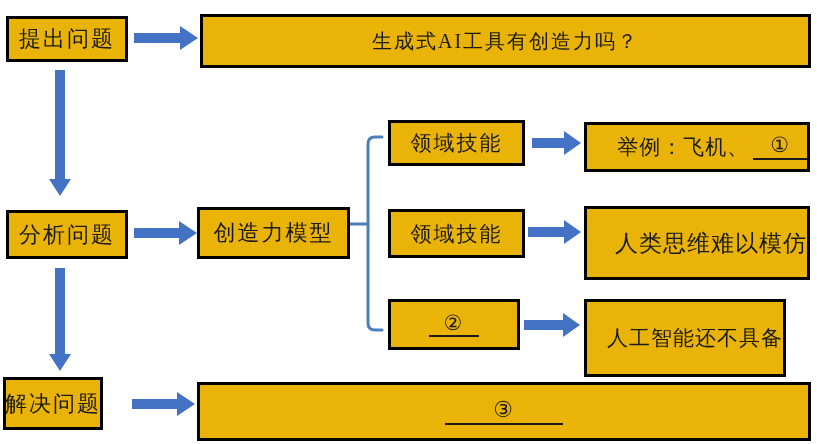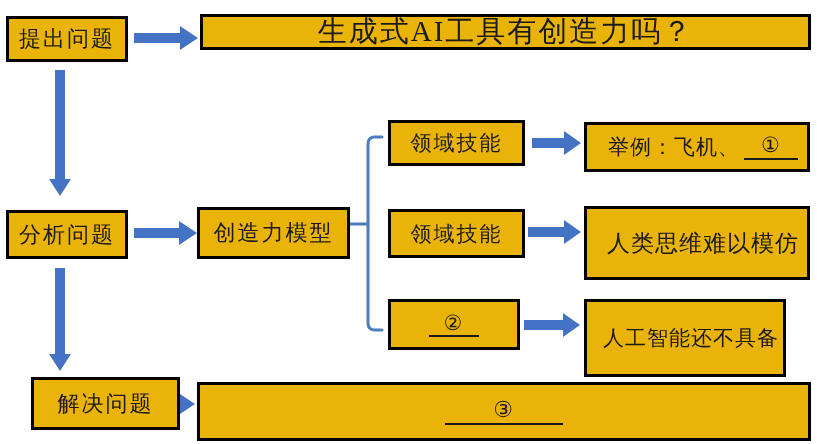--- a/index.html
+++ b/index.html
@@ -27,21 +27,21 @@
     display: flex;
     align-items: center;
     justify-content: center;
     box-sizing: border-box;
     color: #1a1a1a;
     font-size: 22px;
     letter-spacing: 2px;
     white-space: nowrap;
   }
   .box.left-text {
-    justify-content: center;
+    justify-content: flex-end;
     padding-left: 12px;
   }
   .blank {
     display: inline-block;
     border-bottom: 2px solid #1a1a1a;
     line-height: 1.05;
     text-align: center;
   }
   .blank.b1 { padding: 0 17px 1px 17px; margin-left: 4px; }
   .blank.b2 { padding: 0 15px 1px 15px; }
@@ -72,21 +72,21 @@
     <polygon class="arrow" points="55,268 65,268 65,354 71,354 60,371 49,354 55,354"></polygon>
 
     <path class="bracket" d="M 382 137 L 375 137 Q 368 137 368 144 L 368 323 Q 368 330 375 330 L 382 330"></path>
     <path class="bracket" d="M 350 224 L 368 224"></path>
   </svg>
 
   <div class="box" style="left:6px; top:16px; width:122px; height:46px;">
     <span>提出问题</span>
   </div>
 
-  <div class="box" style="left:200px; top:14px; width:611px; height:36px; font-size:29px;">
+  <div class="box" style="left:200px; top:14px; width:611px; height:54px; font-size:20px;">
     <span>生成式AI工具有创造力吗？</span>
   </div>
 
   <div class="box" style="left:6px; top:210px; width:122px; height:49px;">
     <span>分析问题</span>
   </div>
 
   <div class="box" style="left:197px; top:207px; width:153px; height:52px;">
     <span>创造力模型</span>
   </div>
@@ -106,21 +106,21 @@
     <span>人类思维难以模仿</span>
   </div>
 
   <div class="box" style="left:388px; top:299px; width:132px; height:51px; font-size:21px;">
     <span class="blank b2">②</span>
   </div>
   <div class="box left-text" style="left:584px; top:299px; width:202px; height:78px; font-size:21px; letter-spacing:1px;">
     <span>人工智能还不具备</span>
   </div>
 
-  <div class="box" style="left:3px; top:377px; width:149px; height:53px;margin-left:28px;">
+  <div class="box" style="left:3px; top:377px; width:100px; height:53px;">
     <span>解决问题</span>
   </div>
 
   <div class="box" style="left:197px; top:382px; width:614px; height:59px;">
     <span class="blank b3">③</span>
   </div>
 
 </div>
 
 </body></html>

